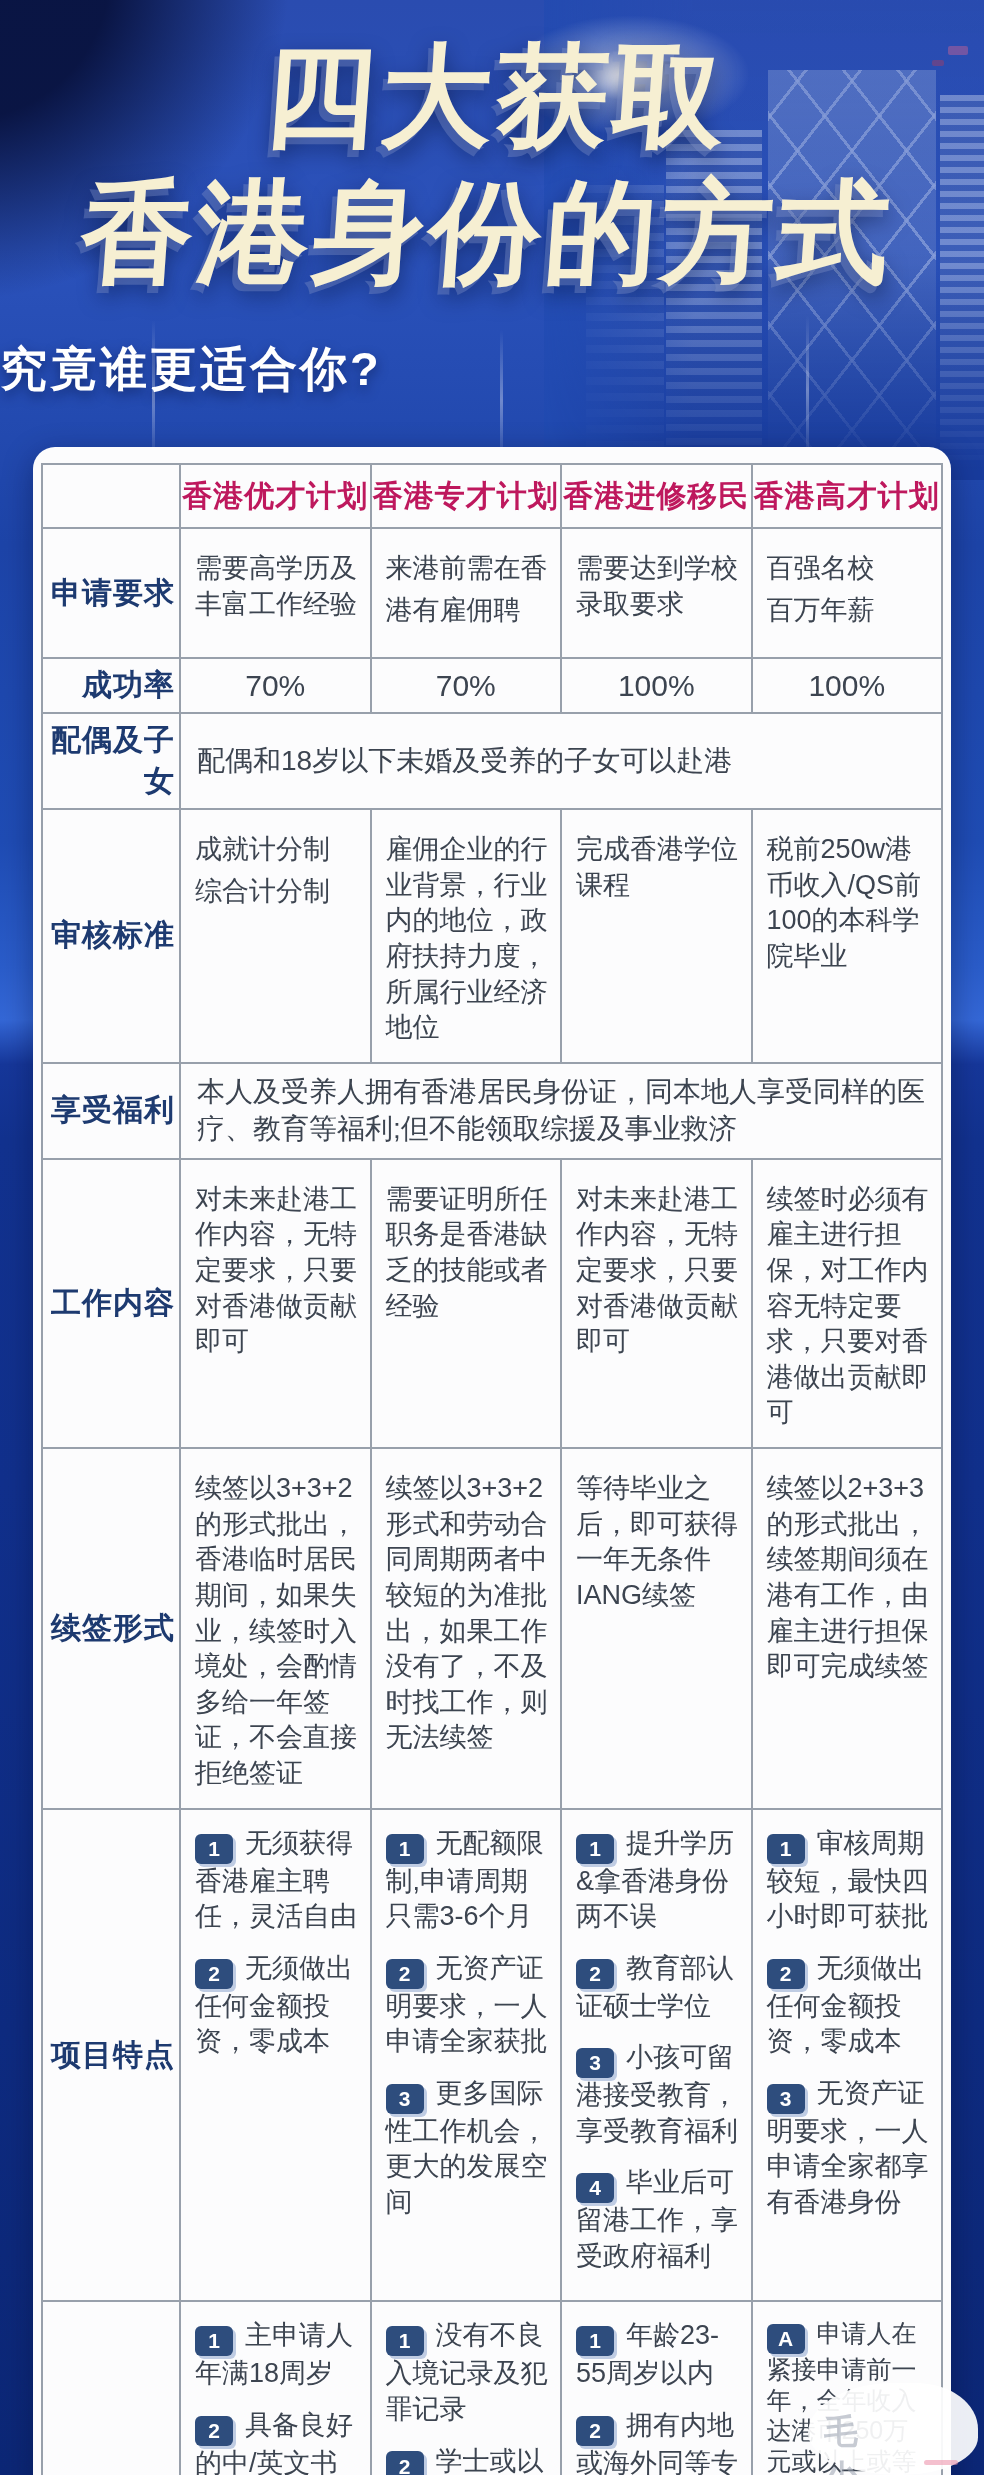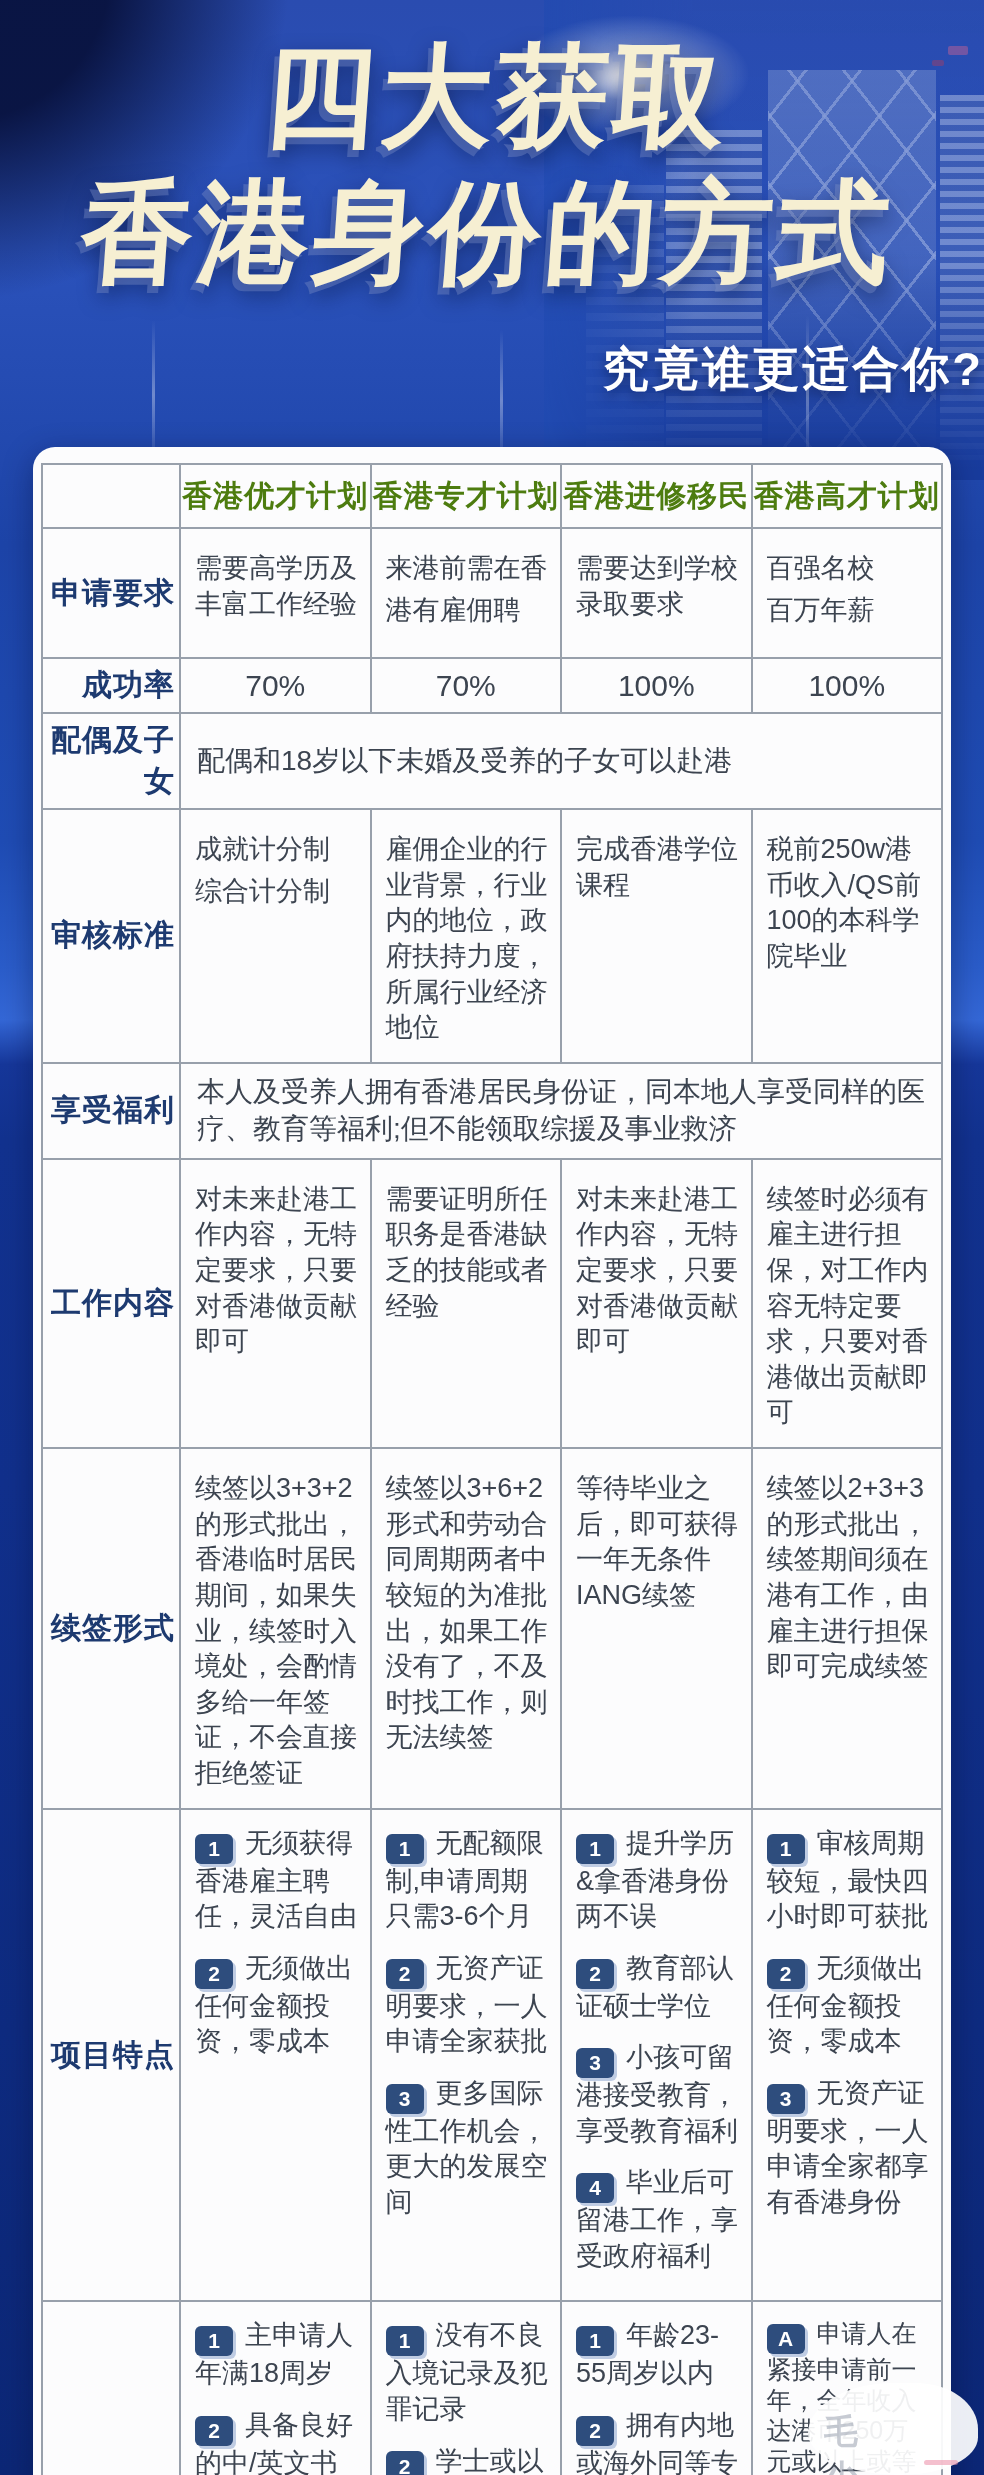--- a/index.html
+++ b/index.html
@@ -56,37 +56,37 @@
 
   
   .headline{position:absolute;left:0;top:38px;width:100%;text-align:center;transform:skewX(-4deg);}
   .title-line{
     color:#f6efd2;font-weight:bold;letter-spacing:4px;
     text-shadow:-5px 7px 0 rgba(125,145,200,.38), 0 10px 22px rgba(4,12,48,.55);
   }
   .title-line.l1{font-size:112px;line-height:118px;}
   .title-line.l2{font-size:112px;line-height:126px;margin-top:14px;}
   .subtitle{
-    position:absolute;left:0;top:338px;width:100%;text-align:right;
+    position:absolute;left:0;top:338px;width:100%;text-align:left;
     color:#ffffff;font-weight:bold;font-size:47px;letter-spacing:3px;
     text-shadow:0 5px 12px rgba(5,15,55,.5);
   }
 
   
   .card{
     position:absolute;left:33px;top:447px;width:918px;box-sizing:border-box;
     background:#fcfcfd;border-radius:22px;padding:16px 8px 12px 8px;
     box-shadow:0 8px 30px rgba(4,12,50,.4);
   }
   table.tbl{width:100%;border-collapse:collapse;table-layout:fixed;}
   .tbl col.c0{width:138px;}
   .tbl th,.tbl td{border:2px solid #98a0ab;box-sizing:border-box;}
   .tbl thead tr{height:64px;}
   .tbl thead th{
-    color:#4d7c0f;font-size:30px;font-weight:bold;text-align:center;vertical-align:middle;
+    color:#be185d;font-size:30px;font-weight:bold;text-align:center;vertical-align:middle;
     letter-spacing:1px;background:#fcfcfd;
   }
   .tbl th.rowlabel{
     color:#1d3a70;font-size:30px;font-weight:bold;text-align:right;vertical-align:middle;
     padding:6px 4px;letter-spacing:1px;
   }
   .tbl td{
     color:#3c4450;font-size:27px;line-height:1.32;text-align:left;vertical-align:top;
     padding:16px 12px 10px 14px;
   }
@@ -230,21 +230,21 @@
             <td>
               <p>续签时必须有雇主进行担保，对工作内容无特定要求，只要对香港做出贡献即可</p>
             </td>
           </tr>
           <tr>
             <th class="rowlabel">续签形式</th>
             <td>
               <p>续签以3+3+2的形式批出，香港临时居民期间，如果失业，续签时入境处，会酌情多给一年签证，不会直接拒绝签证</p>
             </td>
             <td>
-              <p>续签以3+6+2形式和劳动合同周期两者中较短的为准批出，如果工作没有了，不及时找工作，则无法续签</p>
+              <p>续签以3+3+2形式和劳动合同周期两者中较短的为准批出，如果工作没有了，不及时找工作，则无法续签</p>
             </td>
             <td>
               <p>等待毕业之后，即可获得一年无条件IANG续签</p>
             </td>
             <td>
               <p>续签以2+3+3的形式批出，续签期间须在港有工作，由雇主进行担保即可完成续签</p>
             </td>
           </tr>
           <tr>
             <th class="rowlabel">项目特点</th>

